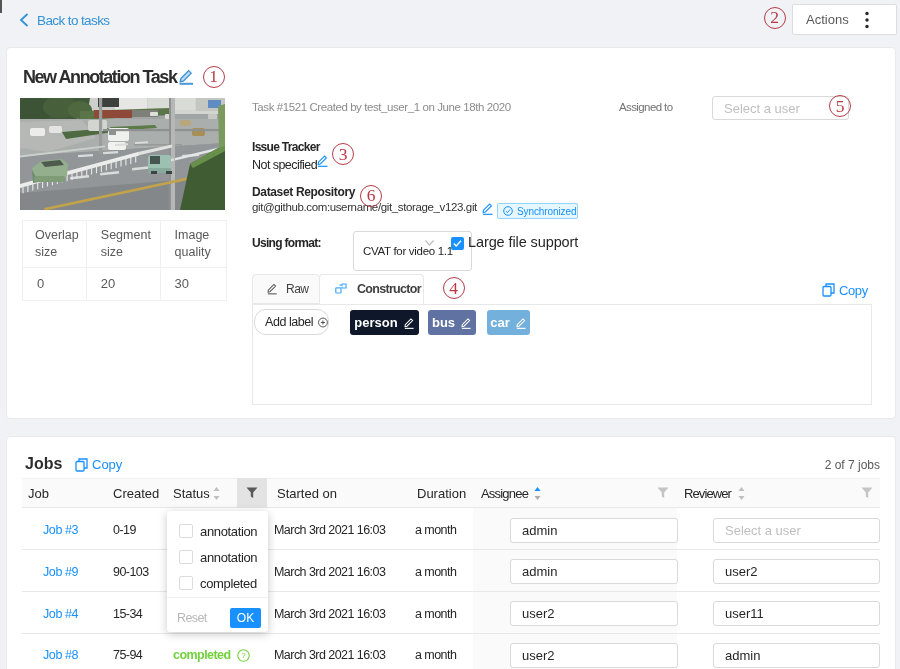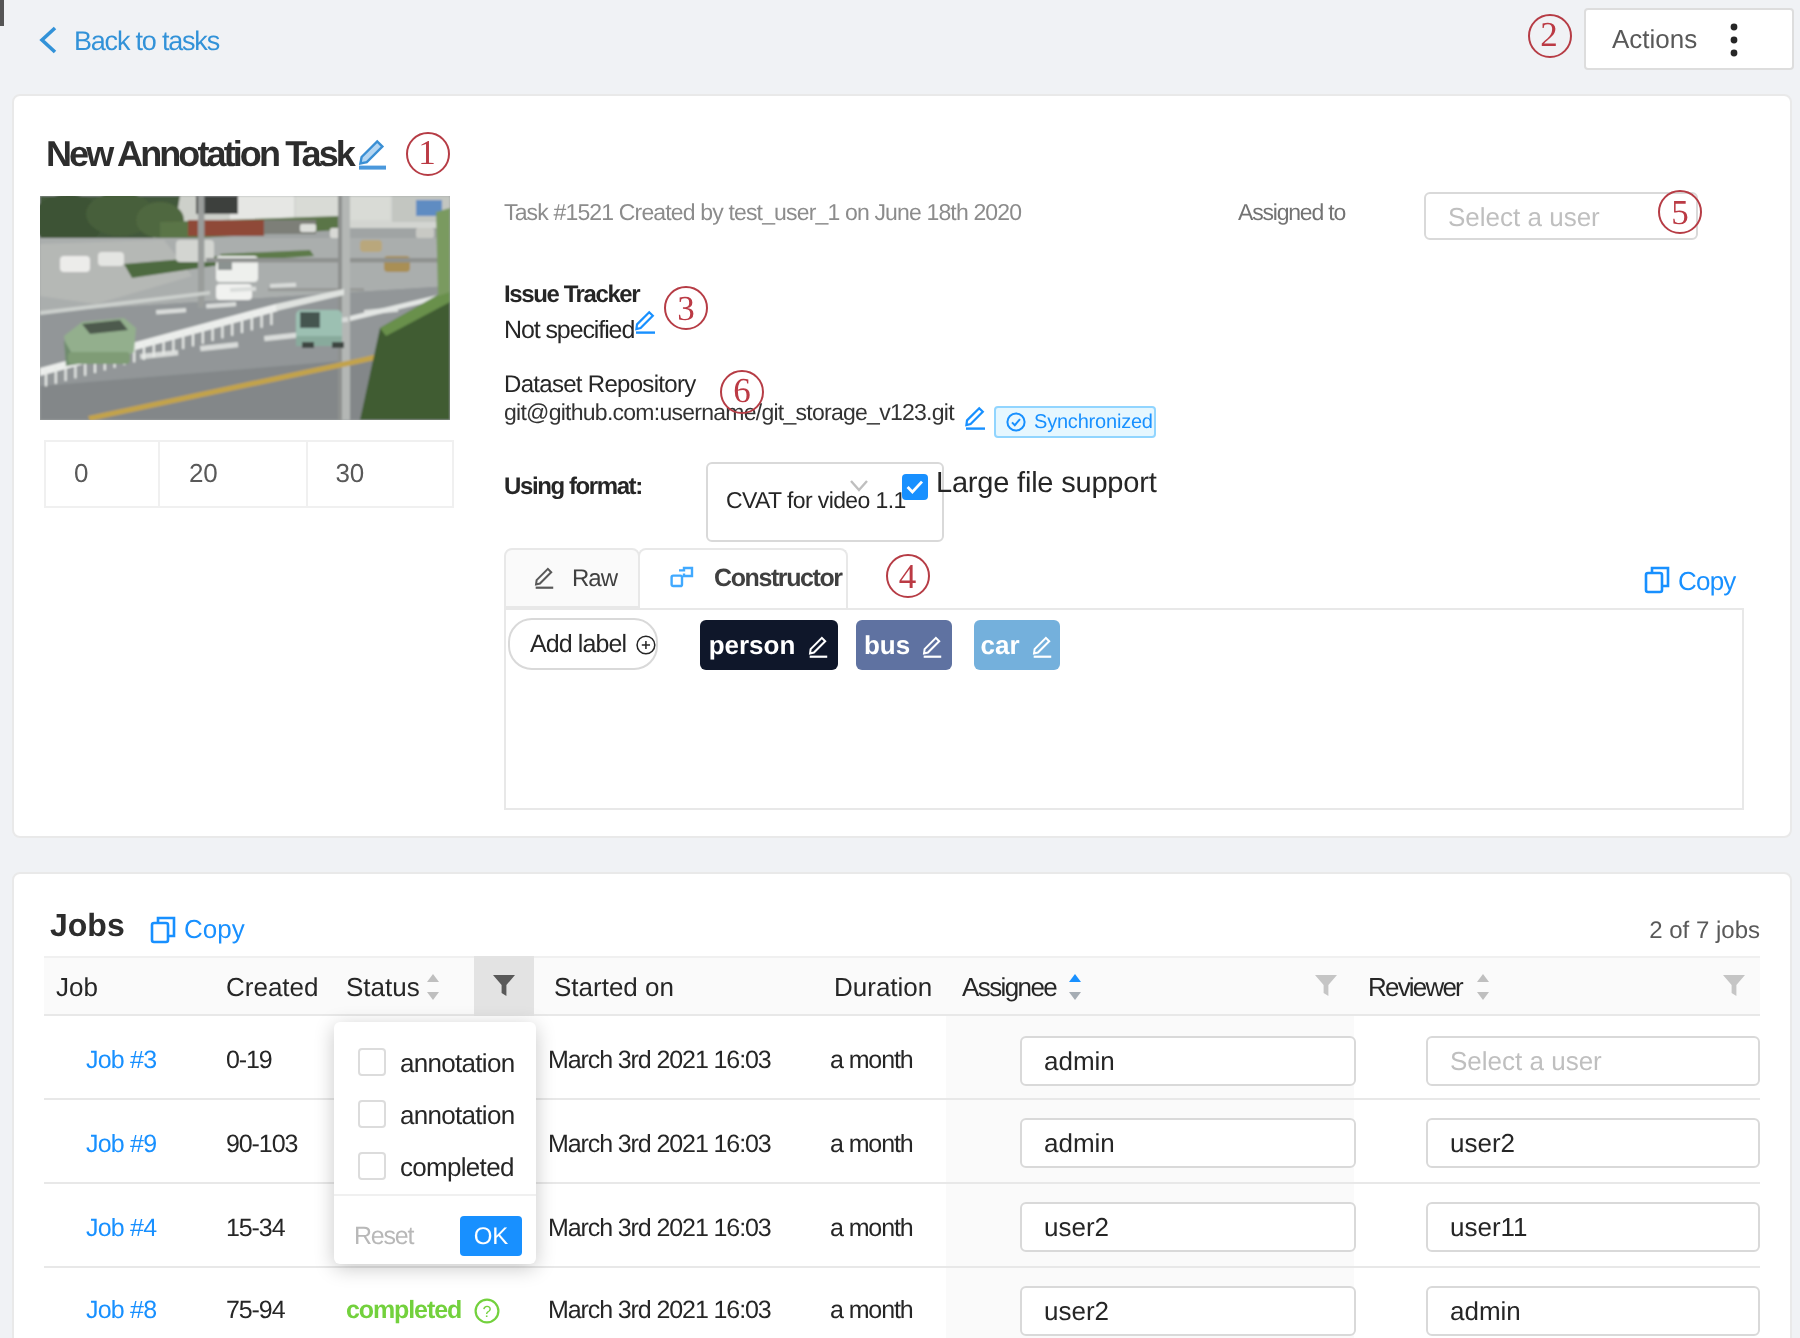--- a/index.html
+++ b/index.html
@@ -165,20 +165,25 @@
 
   <path d="M170 66 L205 46 L205 112 L160 112 Z" fill="#3f5c33"></path>
   <path d="M170 66 L205 46 L205 53 L173 70 Z" fill="#69904c"></path>
   <path d="M198 8 L205 6 L205 48 L199 50 Z" fill="#7a9a60"></path>
   </g>
 </svg>
 
 <div class="abs" style="left:22px;top:220px;width:205px;">
   <table style="border-collapse:collapse;width:205px;font-family:inherit;">
     <tbody>
+        <tr>
+      <td style="border:1px solid #f0f0f0;width:64px;padding:6px 4px 6px 12px;font-size:12.5px;color:#595959;line-height:17px;">Overlap size</td>
+      <td style="border:1px solid #f0f0f0;width:74px;padding:6px 4px 6px 14px;font-size:12.5px;color:#595959;line-height:17px;">Segment size</td>
+      <td style="border:1px solid #f0f0f0;width:67px;padding:6px 4px 6px 14px;font-size:12.5px;color:#595959;line-height:17px;">Image quality</td>
+    </tr>
     <tr>
       <td style="border:1px solid #f0f0f0;padding:8px 4px 9px 14px;font-size:13px;color:#595959;">0</td>
       <td style="border:1px solid #f0f0f0;padding:8px 4px 9px 14px;font-size:13px;color:#595959;">20</td>
       <td style="border:1px solid #f0f0f0;padding:8px 4px 9px 14px;font-size:13px;color:#595959;">30</td>
     </tr>
   </tbody>
     </table>
 </div>
 
 <div class="abs" style="left:252px;top:101px;font-size:11.5px;color:#8c8c8c;letter-spacing:-0.42px;">Task #1521 Created by test_user_1 on June 18th 2020</div>
@@ -189,21 +194,21 @@
 <div class="circ" style="left:829px;top:95px;">5</div>
 
 <div class="abs" style="left:252px;top:140px;font-size:12px;font-weight:bold;letter-spacing:-0.7px;">Issue Tracker</div>
 <div class="abs" style="left:252px;top:158px;font-size:12.5px;letter-spacing:-0.55px;">Not specified</div>
 <svg class="abs" style="left:316px;top:154px;" width="13" height="13" viewBox="0 0 13 13">
   <path d="M2.5 8.2 L8.6 2.1 L10.4 3.9 L4.3 10 L2.2 10.5 Z" fill="none" stroke="#1890ff" stroke-width="1.1"></path>
   <path d="M2 12.3 L11.5 12.3" stroke="#1890ff" stroke-width="1.2"></path>
 </svg>
 <div class="circ" style="left:332px;top:143px;">3</div>
 
-<div class="abs" style="left:252px;top:185px;font-size:12px;font-weight:normal;letter-spacing:-0.35px;">Dataset Repository</div>
+<div class="abs" style="left:252px;top:185px;font-size:12px;font-weight:bold;letter-spacing:-0.35px;">Dataset Repository</div>
 <div class="circ" style="left:360px;top:184.6px;">6</div>
 <div class="abs" style="left:252px;top:201px;font-size:11.5px;color:#333;letter-spacing:-0.37px;">git@github.com:username/git_storage_v123.git</div>
 <svg class="abs" style="left:481px;top:202px;" width="13" height="13" viewBox="0 0 13 13">
   <path d="M2.5 8.2 L8.6 2.1 L10.4 3.9 L4.3 10 L2.2 10.5 Z" fill="none" stroke="#1890ff" stroke-width="1.1"></path>
   <path d="M2 12.3 L11.5 12.3" stroke="#1890ff" stroke-width="1.2"></path>
 </svg>
 <div class="abs" style="left:497px;top:203px;width:81px;height:16px;background:#e6f7ff;border:1px solid #91d5ff;border-radius:2px;display:flex;align-items:center;padding-left:5px;gap:4px;">
   <svg width="10" height="10" viewBox="0 0 10 10">
       <circle cx="5" cy="5" r="4.3" fill="none" stroke="#1890ff" stroke-width="1"></circle>
       <path d="M3 5.2 L4.4 6.6 L7 3.6" fill="none" stroke="#1890ff" stroke-width="1"></path>

